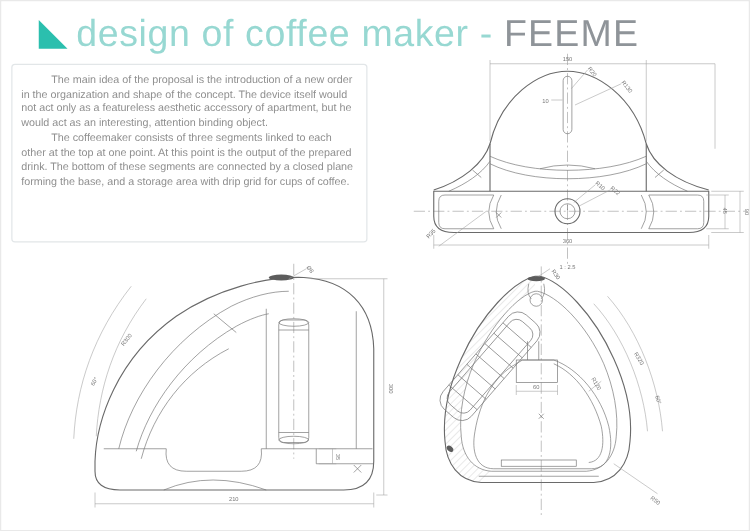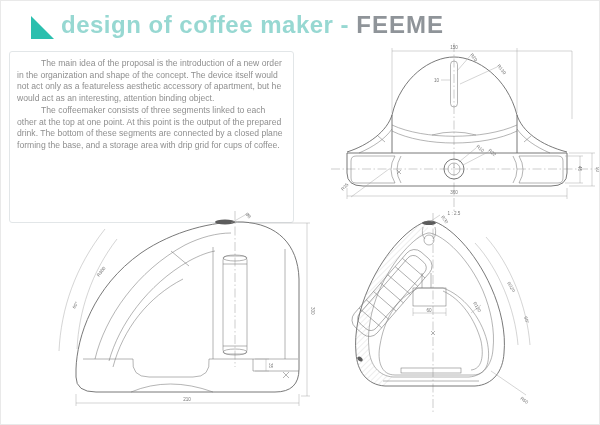--- a/index.html
+++ b/index.html
@@ -10,27 +10,27 @@
   }
   
   .header{position:absolute;left:0;top:0;width:100%;height:48px;}
   .logo-tri{
     position:absolute;left:30px;top:15px;width:0;height:0;
     border-left:23px solid var(--accent,#2bbfae);
     border-top:23px solid transparent;
   }
   .title{
     position:absolute;left:60px;top:10px;white-space:nowrap;
-    font-size:24px;font-weight:700;letter-spacing:.5px;
+    font-size:30px;font-weight:400;letter-spacing:.5px;
   }
   .title .t-teal{color:var(--title-color,#97d8d2);}
   .title .t-gray{color:var(--brand-color,#8f9499);letter-spacing:1px;}
   
   .desc{
-    position:absolute;left:8px;top:50px;width:285px;height:172px;
+    position:absolute;left:8px;top:50px;width:285px;height:143px;
     border:1px solid #e2e6e8;border-radius:3px;box-sizing:border-box;
     padding:6px 9px 6px 7px;color:#8f8f8f;font-size:8.6px;line-height:11.7px;
   }
   .desc p{margin:0;text-indent:24px;text-align:left;}
   
   svg text{font-family:"Liberation Sans",sans-serif;fill:#7d7d7d;}
   .dwg{position:absolute;}
   .ol{stroke:#6a6a6a;fill:none;stroke-width:.9;}
   .il{stroke:#777;fill:none;stroke-width:.55;}
   .cl{stroke:#9b9b9b;fill:none;stroke-width:.5;stroke-dasharray:9 2.5 1.5 2.5;}

